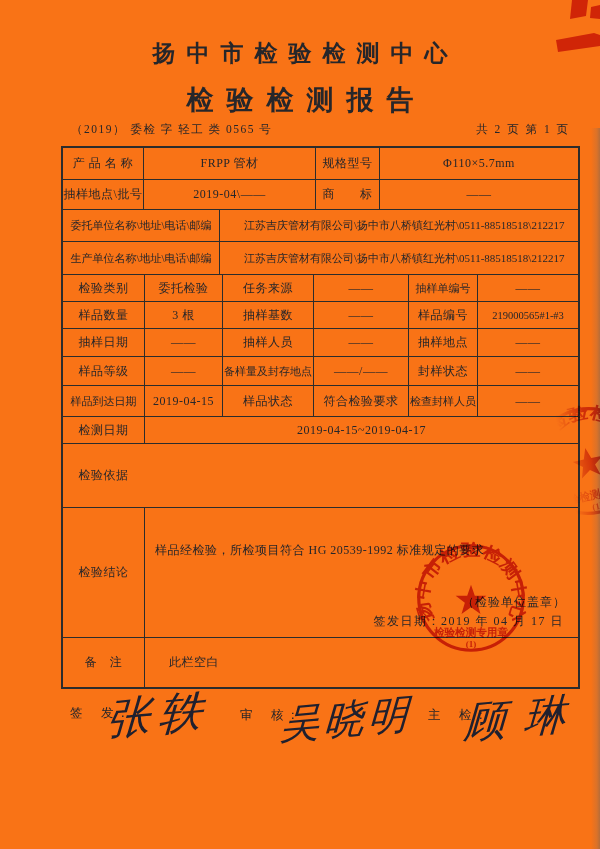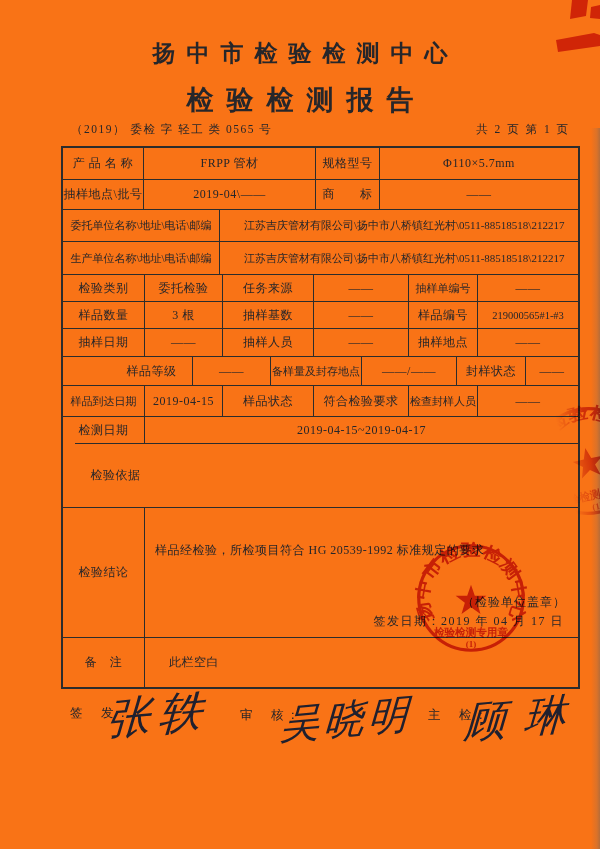--- a/index.html
+++ b/index.html
@@ -107,21 +107,21 @@
 
     <div class="trow cols-c" style="height:28px;">
       <div class="c">抽样日期</div>
       <div class="c">——</div>
       <div class="c">抽样人员</div>
       <div class="c">——</div>
       <div class="c">抽样地点</div>
       <div class="c">——</div>
     </div>
 
-    <div class="trow cols-c" style="height:29px;padding-left:48px;">
+    <div class="trow cols-c" style="height:29px;">
       <div class="c">样品等级</div>
       <div class="c">——</div>
       <div class="c small">备样量及封存地点</div>
       <div class="c">——/——</div>
       <div class="c">封样状态</div>
       <div class="c">——</div>
     </div>
 
     <div class="trow cols-c" style="height:31px;">
       <div class="c small">样品到达日期</div>
@@ -130,21 +130,21 @@
       <div class="c">符合检验要求</div>
       <div class="c small">检查封样人员</div>
       <div class="c">——</div>
     </div>
 
     <div class="trow cols-d" style="height:27px;">
       <div class="c">检测日期</div>
       <div class="c">2019-04-15~2019-04-17</div>
     </div>
 
-    <div class="trow cols-d" style="height:64px;margin-left:12px;">
+    <div class="trow cols-d" style="height:64px;">
       <div class="c">检验依据</div>
     </div>
 
     <div class="trow cols-d" style="height:130px;">
       <div class="c">检验结论</div>
       <div class="c concl">
         <span class="concl-text">样品经检验，所检项目符合 HG 20539-1992 标准规定的要求</span>
         <span class="seal-note">（检验单位盖章）</span>
         <span class="issue-line"><span>签发日期：</span><span>2019 年 04 月 17 日</span></span>
       </div>

